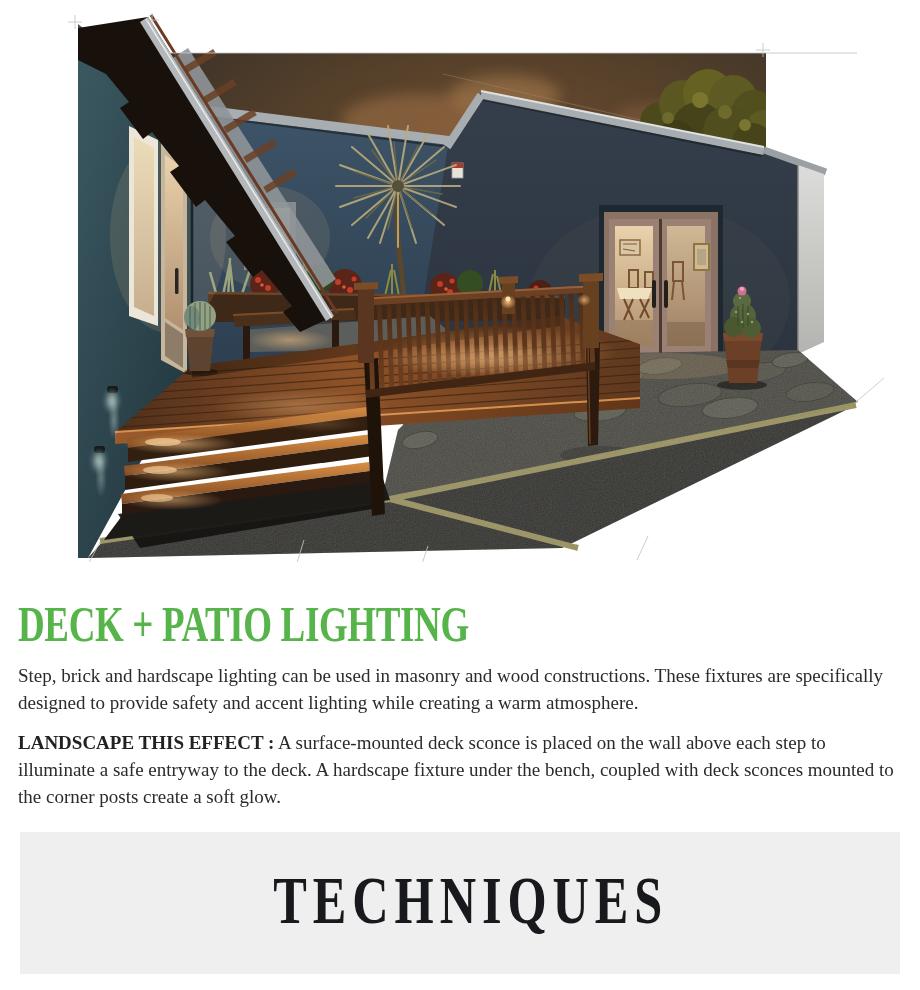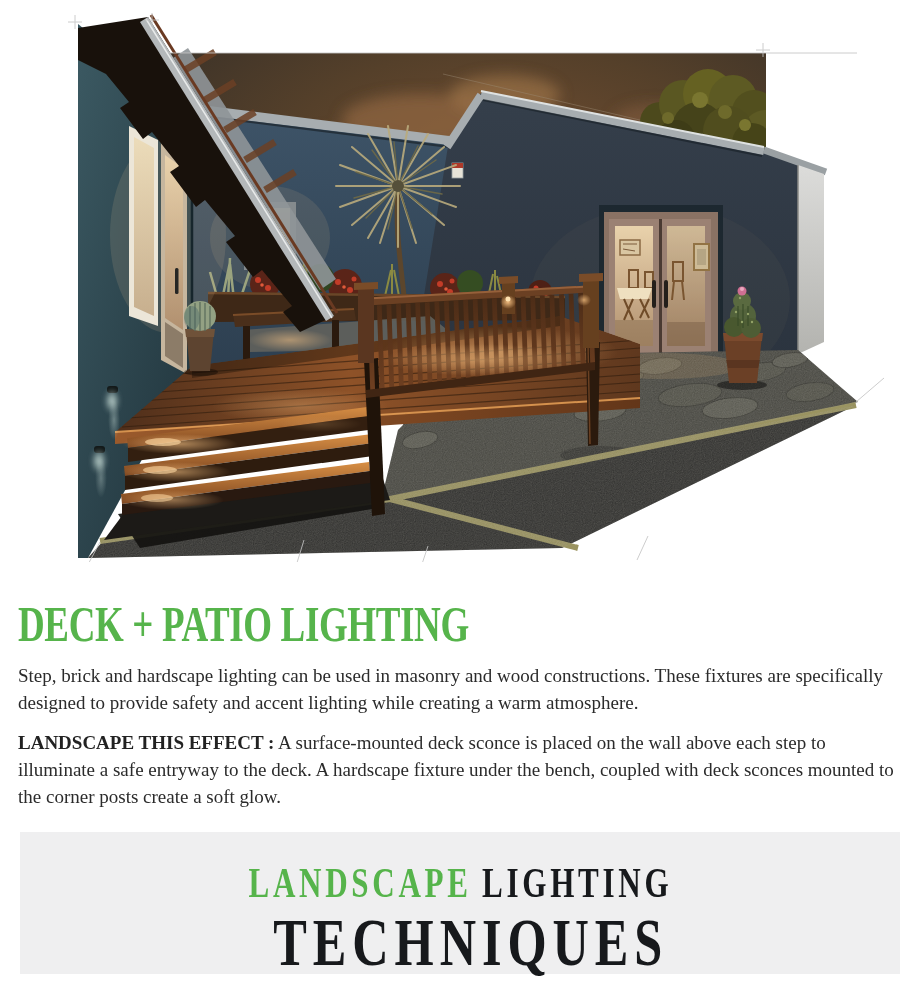--- a/index.html
+++ b/index.html
@@ -447,17 +447,16 @@
   </svg>
   </div>
 
   <section class="article">
     <h1 class="title"><span class="cond">DECK + PATIO LIGHTING</span></h1>
     <p class="body-text">Step, brick and hardscape lighting can be used in masonry and wood constructions. These fixtures are specifically designed to provide safety and accent lighting while creating a warm atmosphere.</p>
     <p class="body-text"><b>LANDSCAPE THIS EFFECT :</b> <span>A surface-mounted deck sconce is placed on the wall above each step to illuminate a safe entryway to the deck. A hardscape fixture under the bench, coupled with deck sconces mounted to the corner posts create a soft glow.</span></p>
   </section>
 
   <footer class="brand">
-    <div class="brand-line1"><span class="cond-c"><span class="accent">LANDSCAPE</span><span>LIGHTING</span></span></div>
     <div class="brand-line2"><span class="cond-c">TECHNIQUES</span></div>
   </footer>
 
 </div>
 
 </body></html>

